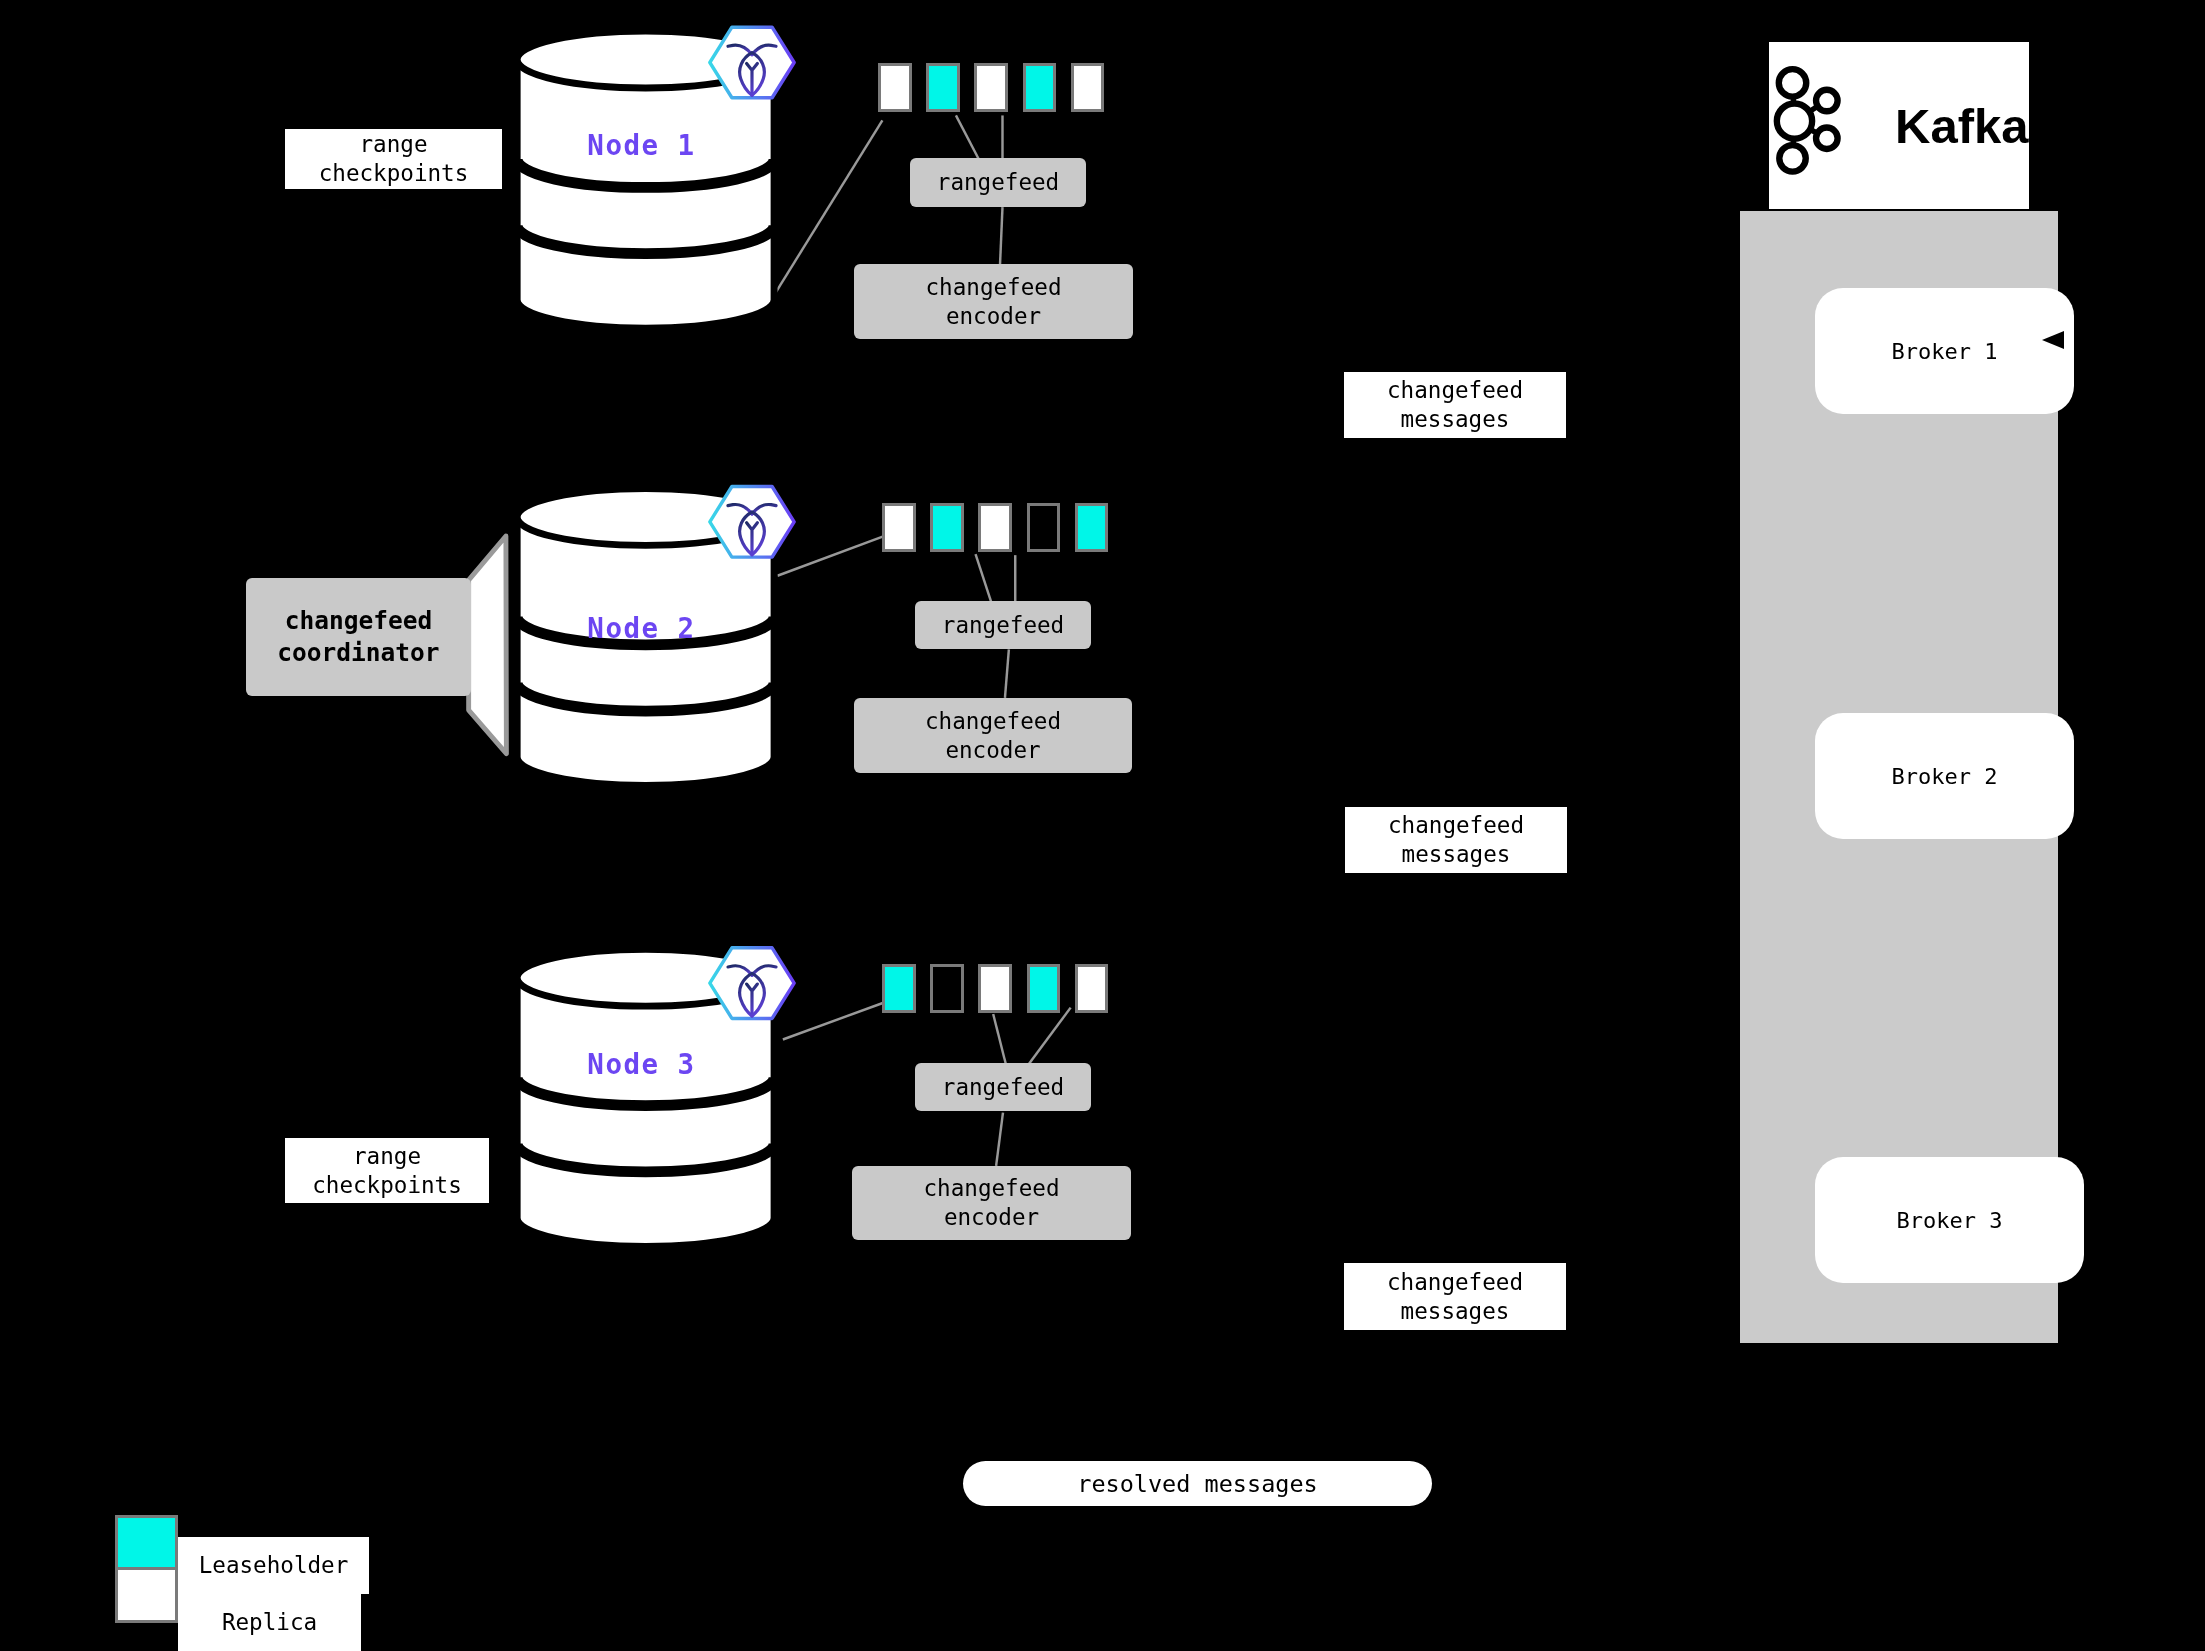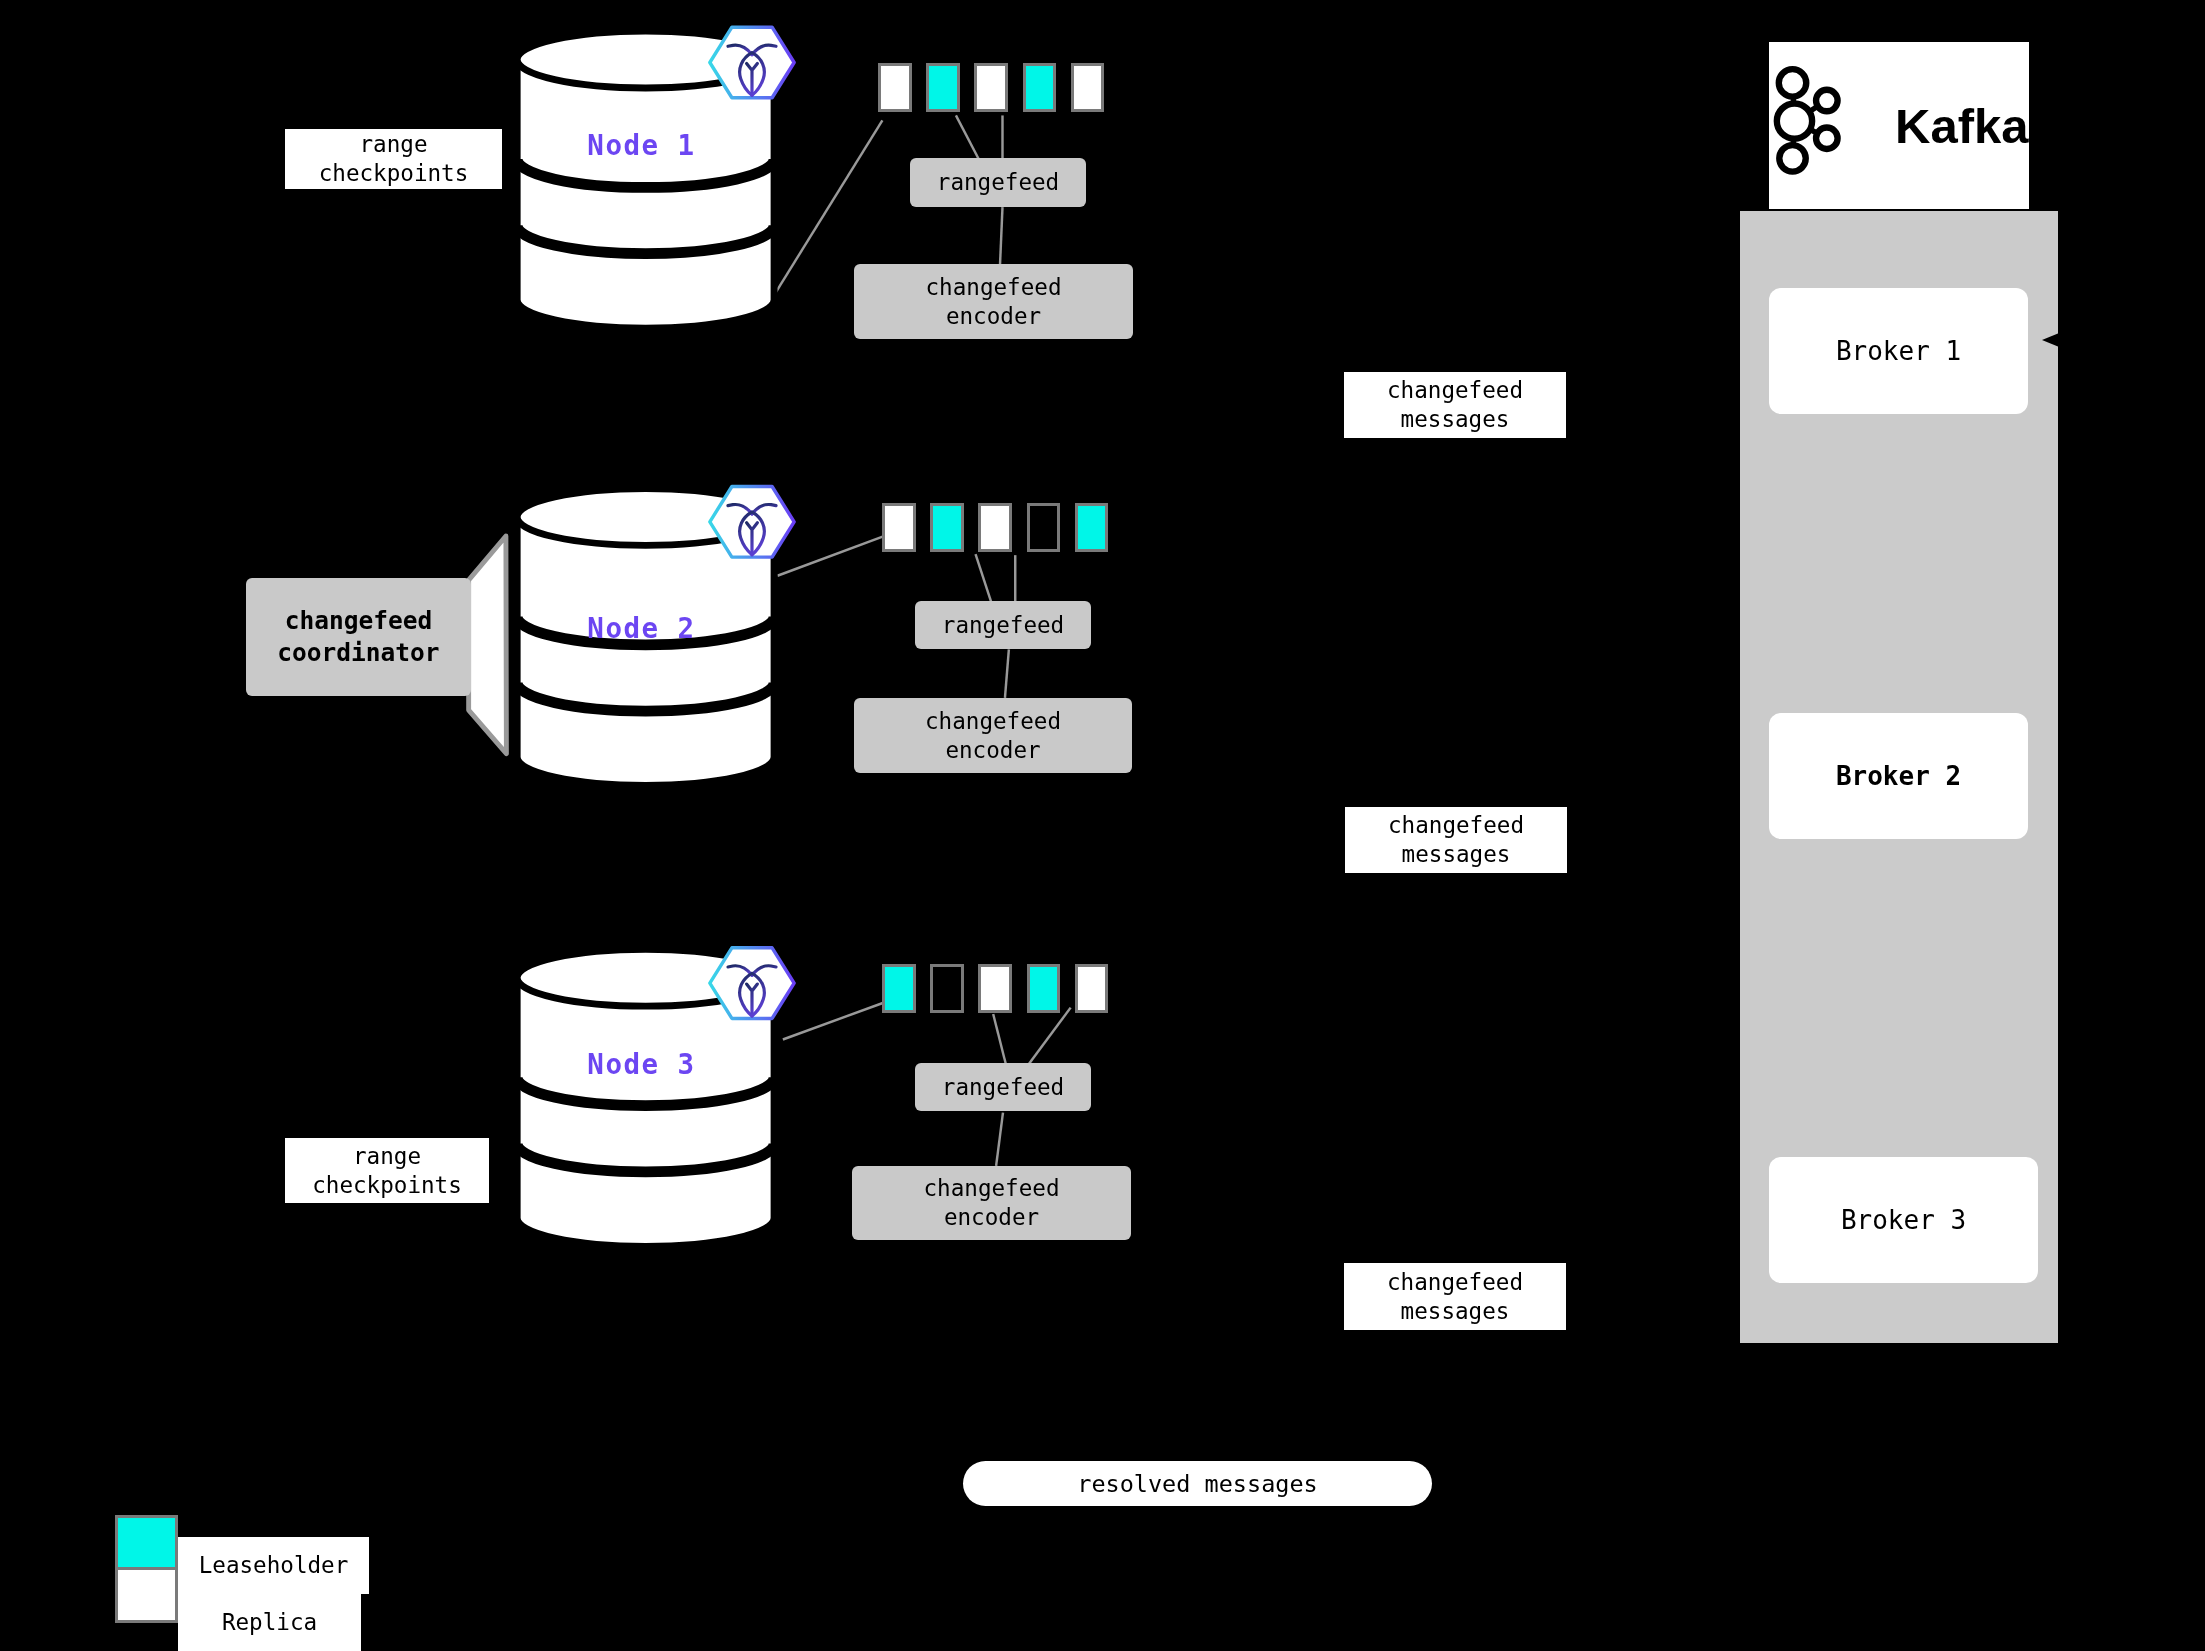--- a/index.html
+++ b/index.html
@@ -15,21 +15,21 @@
   .bold{font-weight:bold;}
   .clip{overflow:hidden;}
   .node-label{color:var(--node-purple,#6C46F2);font-size:27.5px;font-weight:bold;letter-spacing:1.5px;
               display:flex;align-items:center;justify-content:center;}
   .ranges{display:flex;gap:14.7px;}
   .range{width:27.5px;height:43px;border:3.9px solid var(--range-border,#7A7A7A);background:#000;}
   .r-leaseholder{background:var(--leaseholder,#00F6E8);}
   .r-replica{background:var(--replica,#fff);}
   .r-empty{background:#000;}
   .panel{background:var(--panel-gray,#CBCBCB);}
-  .broker{background:#fff;border-radius:12px;font-size:26px;display:flex;align-items:center;justify-content:center;}
+  .broker{background:#fff;border-radius:28px;font-size:22px;display:flex;align-items:center;justify-content:center;margin-left:46px;}
   .pill{background:#fff;border-radius:22.6px;font-size:23.5px;display:flex;align-items:center;justify-content:center;}
   .kafka-box{background:#fff;display:flex;align-items:center;justify-content:center;gap:12.7px;}
   .kafka-word{font-family:"Liberation Sans","DejaVu Sans",sans-serif;font-weight:bold;font-size:49px;color:#000;margin-left:15px;}
   .arrow-left{width:0;height:0;border-top:9.8px solid transparent;border-bottom:9.8px solid transparent;
               border-right:22.6px solid #000;}
   .lg-sq{width:63px;height:56px;border:3.9px solid var(--range-border,#7A7A7A);box-sizing:border-box;}
 </style>
 </head>
 <body>
 
@@ -147,21 +147,21 @@
           <circle cx="48" cy="196" r="27"></circle>
         <circle cx="118" cy="78" r="22"></circle>
           <circle cx="118" cy="155" r="22"></circle>
       </g>
     </svg>
     <span class="kafka-word">Kafka</span>
   </div>
 
   <div class="abs panel" style="left:1740px;top:211px;width:318px;height:1132px;"></div>
   <div class="abs broker" style="left:1769px;top:288px;width:259px;height:126px;">Broker 1</div>
-  <div class="abs broker" style="left:1769px;top:713px;width:259px;height:126px;font-weight:bold;">Broker 2</div>
+  <div class="abs broker" style="left:1769px;top:713px;width:259px;height:126px;">Broker 2</div>
   <div class="abs broker" style="left:1769px;top:1157px;width:269px;height:126px;">Broker 3</div>
   <div class="abs arrow-left" style="left:2042px;top:331px;z-index:30;"></div>
 
   <div class="abs pill" style="left:963px;top:1461px;width:469px;height:45px;">resolved messages</div>
 
   <div class="abs lg-sq r-leaseholder" style="left:115px;top:1515px;"></div>
   <div class="abs lg-sq r-replica" style="left:115px;top:1567px;"></div>
   <div class="abs box white lbl46" style="left:178px;top:1513px;width:191px;height:57px;">Leaseholder</div>
   <div class="abs box white lbl46" style="left:178px;top:1570px;width:183px;height:57px;">Replica</div>
 

